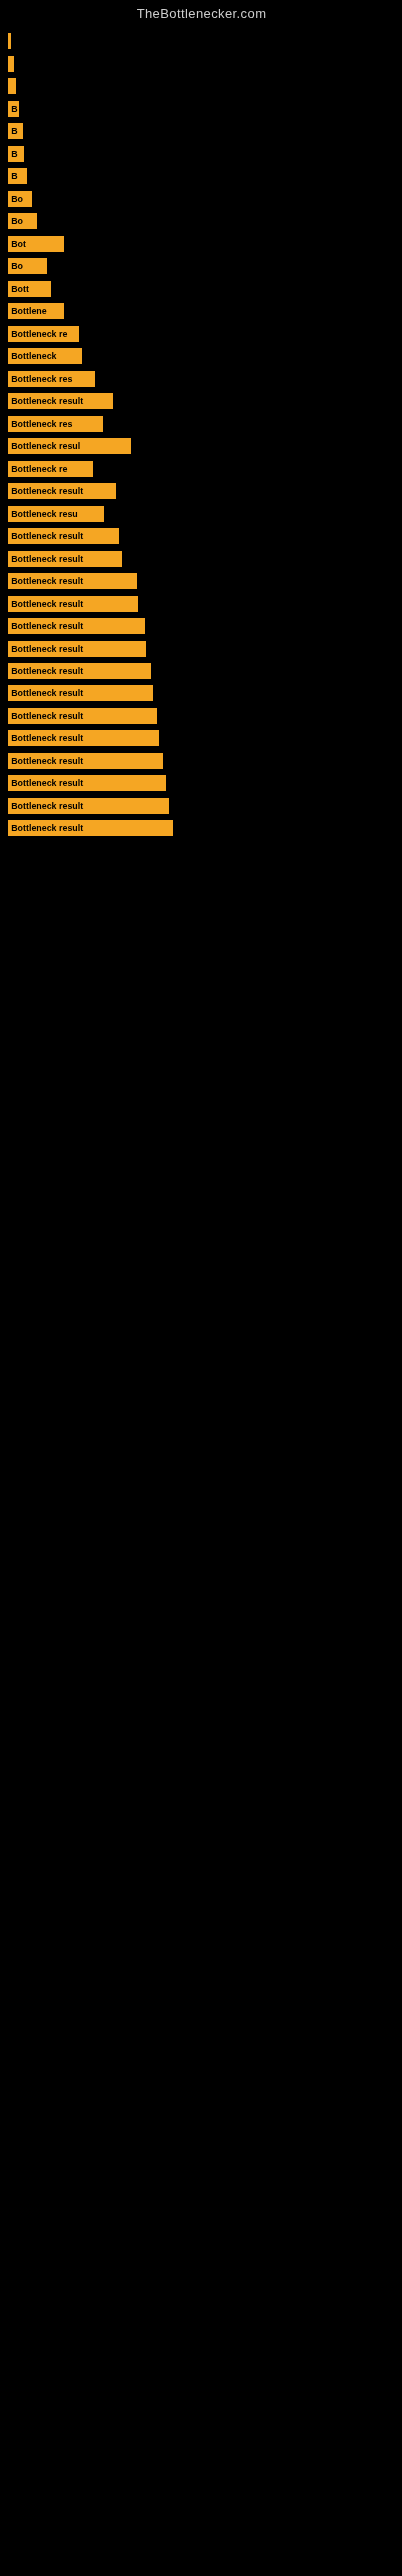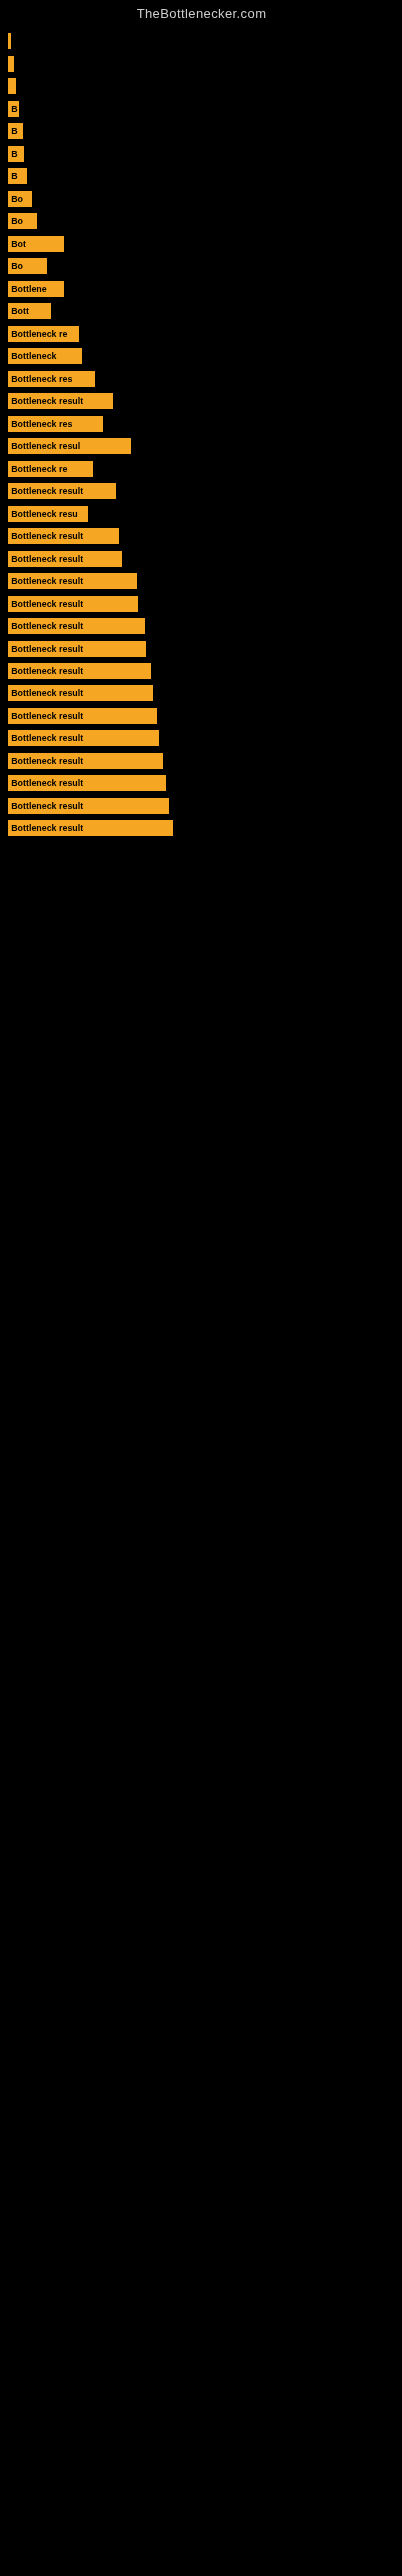--- a/index.html
+++ b/index.html
@@ -93,30 +93,30 @@
       <div class="bar" style="width: 56px;">
         <span class="bar-label">Bot</span>
       </div>
     </div>
     <div class="bar-row">
       <div class="bar" style="width: 39px;">
         <span class="bar-label">Bo</span>
       </div>
     </div>
     <div class="bar-row">
+      <div class="bar" style="width: 43px;">
+        <span class="bar-label">Bott</span>
+      </div>
+    </div>
+    <div class="bar-row">
       <div class="bar" style="width: 56px;">
         <span class="bar-label">Bottlene</span>
       </div>
     </div>
     <div class="bar-row">
-      <div class="bar" style="width: 43px;">
-        <span class="bar-label">Bott</span>
-      </div>
-    </div>
-    <div class="bar-row">
       <div class="bar" style="width: 71px;">
         <span class="bar-label">Bottleneck re</span>
       </div>
     </div>
     <div class="bar-row">
       <div class="bar" style="width: 74px;">
         <span class="bar-label">Bottleneck</span>
       </div>
     </div>
     <div class="bar-row">
@@ -143,21 +143,21 @@
       <div class="bar" style="width: 85px;">
         <span class="bar-label">Bottleneck re</span>
       </div>
     </div>
     <div class="bar-row">
       <div class="bar" style="width: 108px;">
         <span class="bar-label">Bottleneck result</span>
       </div>
     </div>
     <div class="bar-row">
-      <div class="bar" style="width: 80px;">
+      <div class="bar" style="width: 96px;">
         <span class="bar-label">Bottleneck resu</span>
       </div>
     </div>
     <div class="bar-row">
       <div class="bar" style="width: 111px;">
         <span class="bar-label">Bottleneck result</span>
       </div>
     </div>
     <div class="bar-row">
       <div class="bar" style="width: 114px;">

